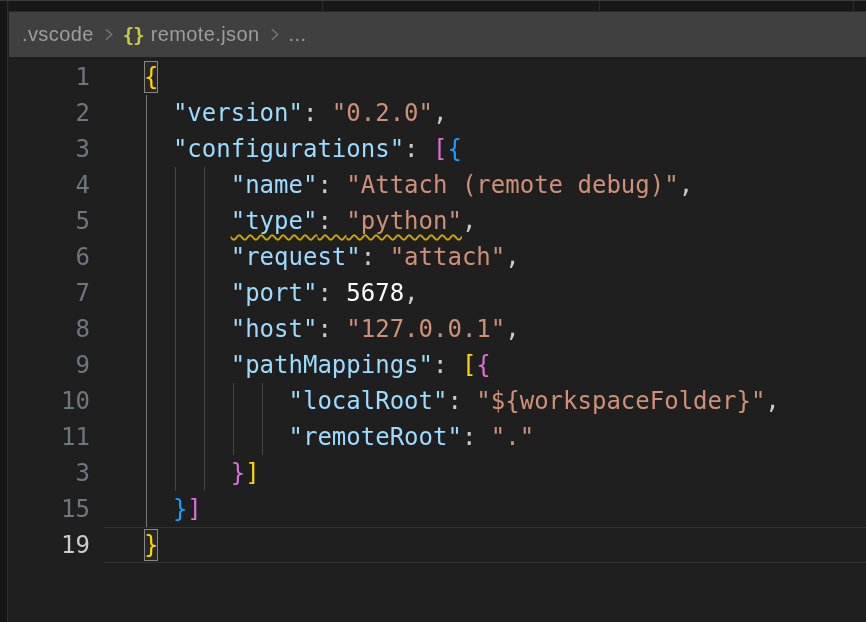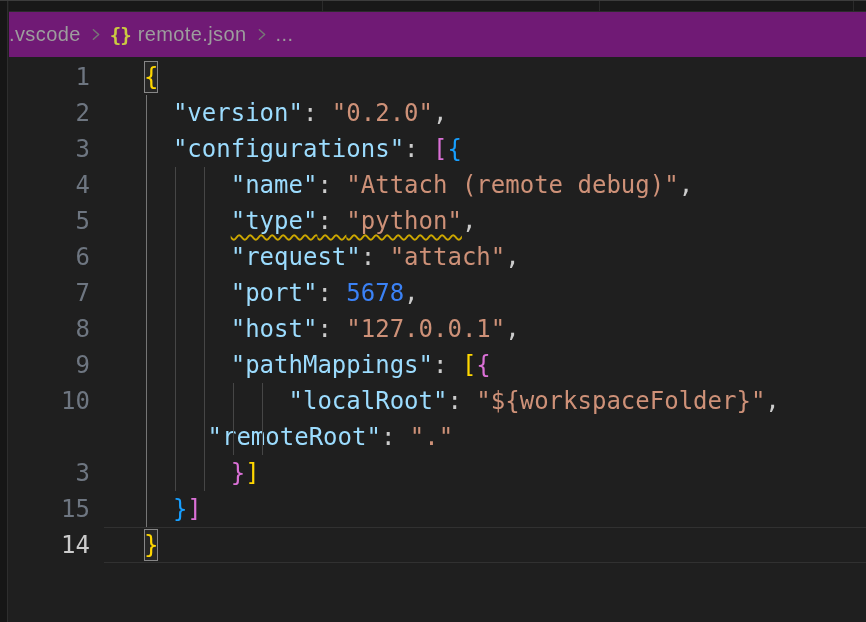--- a/index.html
+++ b/index.html
@@ -19,24 +19,24 @@
   }
   .tab-strip {
     position:absolute; left:9px; top:0; right:0; height:11px;
     background:#181818; border-bottom:1px solid #2b2b2b;
   }
   .tab-divider {
     position:absolute; top:0; width:1px; height:10px; background:#2b2b2b;
   }
   .breadcrumb {
     position:absolute; left:9px; top:11px; right:0; height:45px;
-    display:flex; align-items:center; 
+    display:flex; align-items:center; padding-left:13px;
     font-family:"Liberation Sans", sans-serif;
     font-size:20px; letter-spacing:0.4px; color:#9d9d9d;
-    background:#701a75;
+    background:#404040;
   }
   .crumb { white-space:nowrap; }
   .chev { margin:0 6px; display:inline-flex; align-items:center; }
   .json-braces {
     color:#cbcb41; font-family:"DejaVu Sans Mono", monospace;
     font-size:19px; font-weight:bold; margin-right:7px; letter-spacing:-1px;
   }
   .editor { position:absolute; left:9px; top:56px; right:0; bottom:0; }
   .lines { position:absolute; left:0; top:2px; right:0; }
   .line {
@@ -44,21 +44,21 @@
     font-size:24px; white-space:pre; position:relative;
   }
   .gutter {
     width:81px; flex:none; text-align:right;
     color:#6e7681; user-select:none;
   }
   .line.active .gutter { color:#cccccc; }
   .code { padding-left:54px; }
   .tk-key { color:#9cdcfe; }
   .tk-str { color:#ce9178; }
-  .tk-num { color:#3b82f6; }
+  .tk-num { color:#ffffff; }
   .tk-pun { color:#cccccc; }
   .tk-ws  { color:#cccccc; }
   .tk-b1  { color:#ffd700; }
   .tk-b2  { color:#da70d6; }
   .tk-b3  { color:#179fff; }
   .sq {
     text-decoration-line:underline;
     text-decoration-style:wavy;
     text-decoration-color:#cca700;
     text-decoration-thickness:2px;
@@ -112,24 +112,24 @@
         <div class="line"><span class="gutter">1</span><span class="code"><span class="tk-b1 mb">{</span></span></div>
         <div class="line"><span class="gutter">2</span><span class="code"><span class="tk-ws">  </span><span class="tk-key">"version"</span><span class="tk-pun">: </span><span class="tk-str">"0.2.0"</span><span class="tk-pun">,</span></span></div>
         <div class="line"><span class="gutter">3</span><span class="code"><span class="tk-ws">  </span><span class="tk-key">"configurations"</span><span class="tk-pun">: </span><span class="tk-b2">[</span><span class="tk-b3">{</span></span></div>
         <div class="line"><span class="gutter">4</span><span class="code"><span class="tk-ws">      </span><span class="tk-key">"name"</span><span class="tk-pun">: </span><span class="tk-str">"Attach (remote debug)"</span><span class="tk-pun">,</span></span></div>
         <div class="line"><span class="gutter">5</span><span class="code"><span class="tk-ws">      </span><span class="tk-key sq">"type"</span><span class="tk-pun sq">: </span><span class="tk-str sq">"python"</span><span class="tk-pun">,</span></span></div>
         <div class="line"><span class="gutter">6</span><span class="code"><span class="tk-ws">      </span><span class="tk-key">"request"</span><span class="tk-pun">: </span><span class="tk-str">"attach"</span><span class="tk-pun">,</span></span></div>
         <div class="line"><span class="gutter">7</span><span class="code"><span class="tk-ws">      </span><span class="tk-key">"port"</span><span class="tk-pun">: </span><span class="tk-num">5678</span><span class="tk-pun">,</span></span></div>
         <div class="line"><span class="gutter">8</span><span class="code"><span class="tk-ws">      </span><span class="tk-key">"host"</span><span class="tk-pun">: </span><span class="tk-str">"127.0.0.1"</span><span class="tk-pun">,</span></span></div>
         <div class="line"><span class="gutter">9</span><span class="code"><span class="tk-ws">      </span><span class="tk-key">"pathMappings"</span><span class="tk-pun">: </span><span class="tk-b1">[</span><span class="tk-b2">{</span></span></div>
         <div class="line"><span class="gutter">10</span><span class="code"><span class="tk-ws">          </span><span class="tk-key">"localRoot"</span><span class="tk-pun">: </span><span class="tk-str">"${workspaceFolder}"</span><span class="tk-pun">,</span></span></div>
-        <div class="line"><span class="code"><span class="tk-ws">          </span><span class="tk-key">"remoteRoot"</span><span class="tk-pun">: </span><span class="tk-str">"."</span></span></div>
+        <div class="line"><span class="gutter">11</span><span class="code"><span class="tk-ws">          </span><span class="tk-key">"remoteRoot"</span><span class="tk-pun">: </span><span class="tk-str">"."</span></span></div>
         <div class="line"><span class="gutter">3</span><span class="code"><span class="tk-ws">      </span><span class="tk-b2">}</span><span class="tk-b1">]</span></span></div>
         <div class="line"><span class="gutter">15</span><span class="code"><span class="tk-ws">  </span><span class="tk-b3">}</span><span class="tk-b2">]</span></span></div>
-        <div class="line active"><span class="gutter">14</span><span class="code"><span class="tk-b1 mb">}</span></span></div>
+        <div class="line active"><span class="gutter">19</span><span class="code"><span class="tk-b1 mb">}</span></span></div>
       </div>
   <div class="guide active" style="left: 137px; top: 38px; height: 432px;"></div>
       <div class="guide" style="left: 166px; top: 110px; height: 324px;"></div>
       <div class="guide" style="left: 195px; top: 110px; height: 324px;"></div>
       <div class="guide" style="left: 224px; top: 326px; height: 72px;"></div>
       <div class="guide" style="left: 253px; top: 326px; height: 72px;"></div>
     </div>
 </div>
 
 </body></html>

